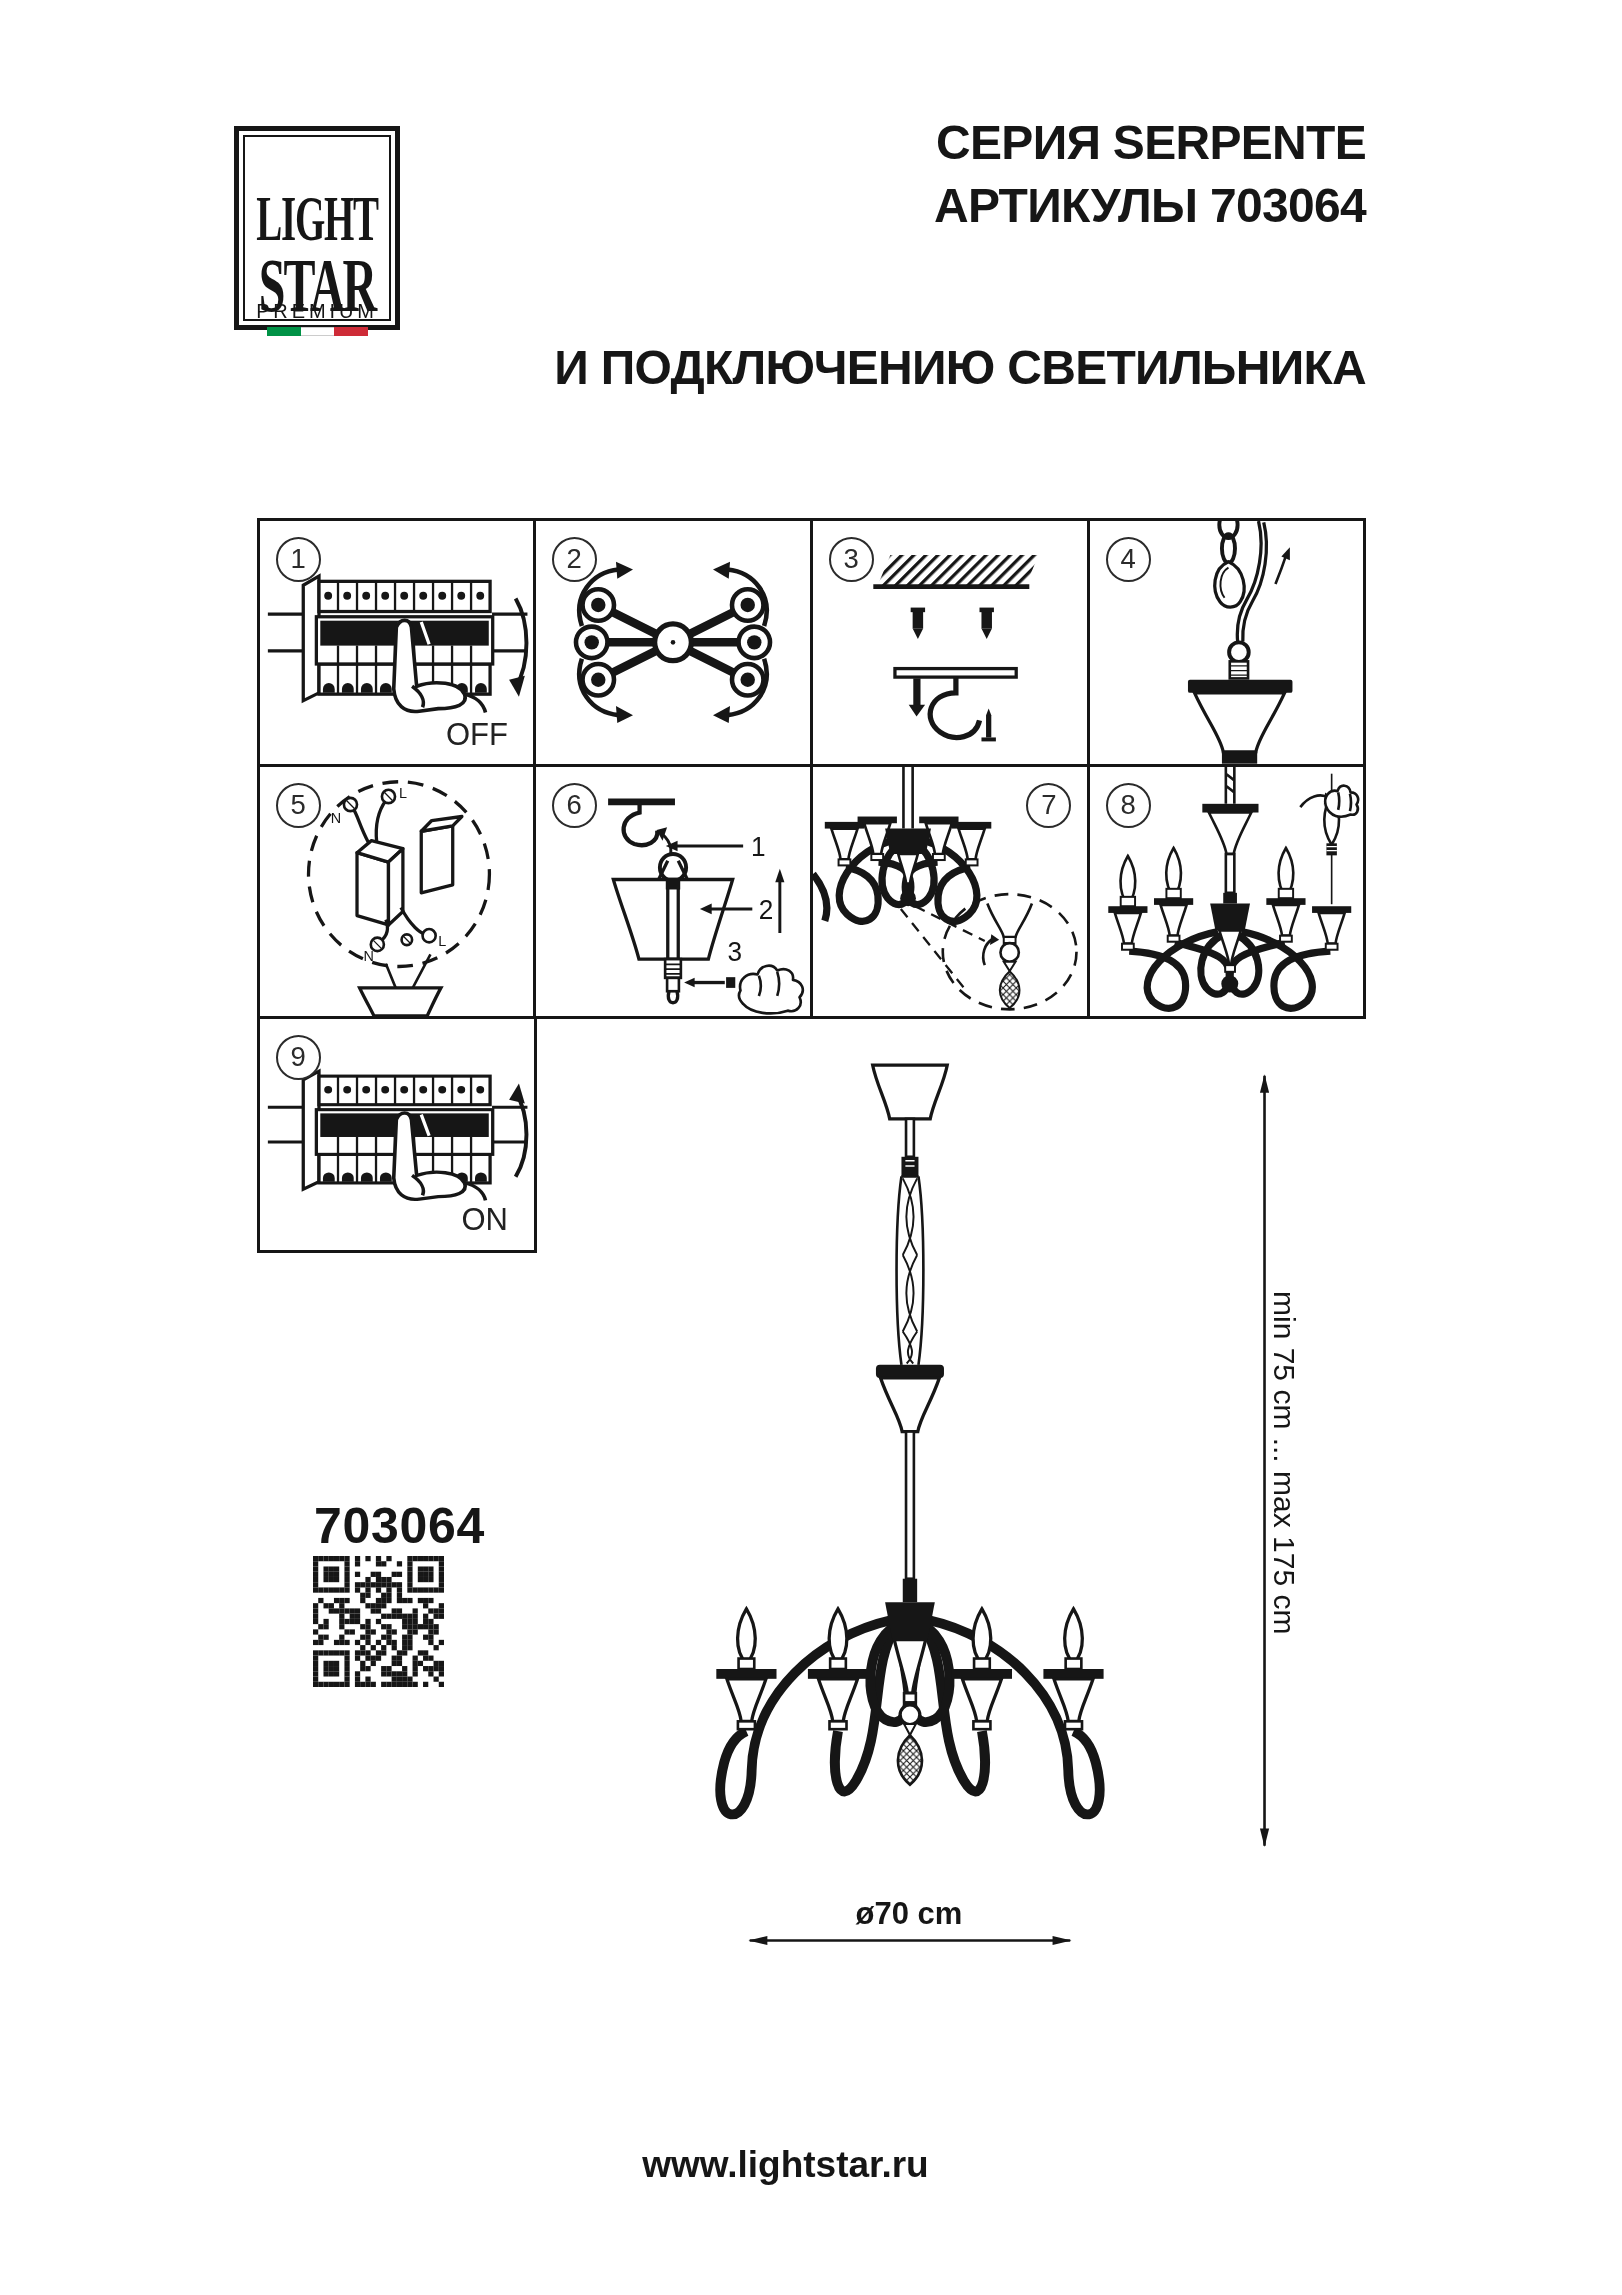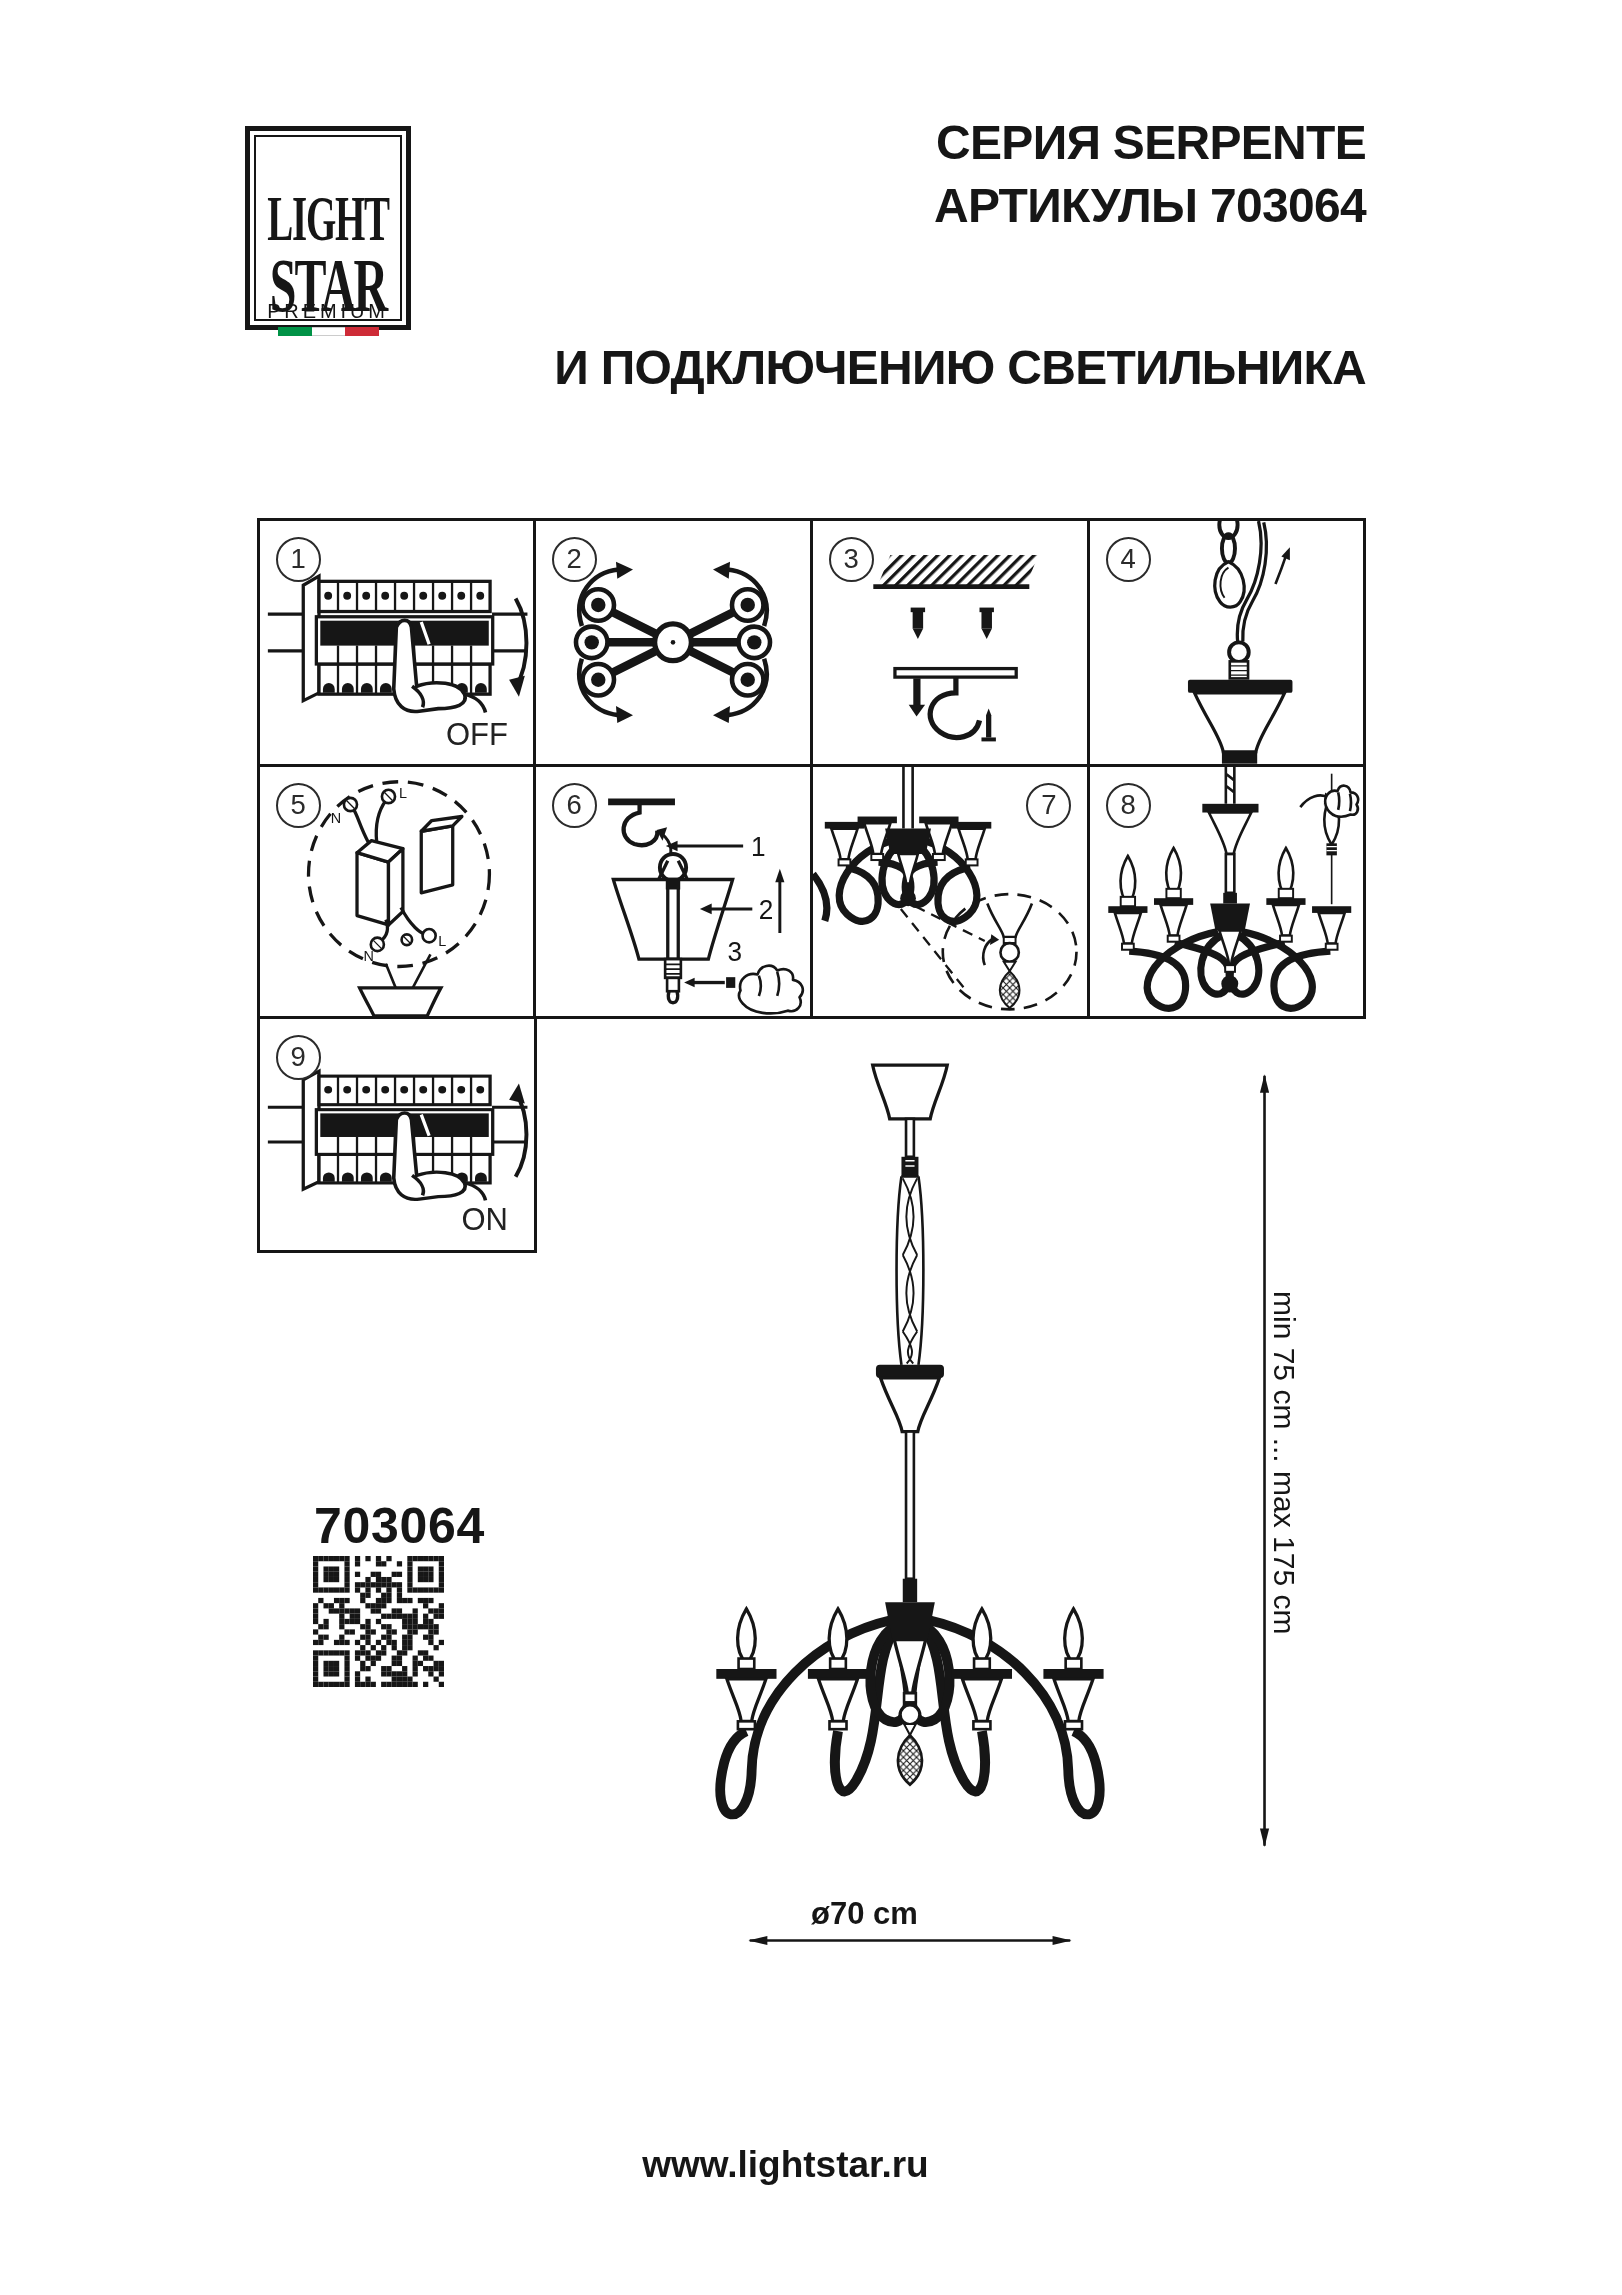--- a/index.html
+++ b/index.html
@@ -1,20 +1,20 @@
 <!DOCTYPE html>
 <html style="font-size:10.5px"><head>
 <meta charset="utf-8">
 <style>
   html,body{margin:0;padding:0;background:#888;}
   #page{position:relative;width:1623px;height:2295px;background:#ffffff;overflow:hidden;
         font-family:"Liberation Sans",sans-serif;color:#161616;}
   .abs{position:absolute;}
   
-  #logo-box{left:245px;top:126px;width:166px;height:204px;border:5.2px solid #161616;box-sizing:border-box;}
+  #logo-box{left:234px;top:126px;width:166px;height:204px;border:5.2px solid #161616;box-sizing:border-box;}
   #logo-inner{position:absolute;inset:3.9px;border:2px solid #161616;}
   .logo-word{position:absolute;left:0;width:100%;text-align:center;font-family:"Liberation Serif",serif;
              font-weight:bold;transform-origin:center top;}
   #logo-light{top:51px;font-size:39px;letter-spacing:-1.3px;transform:scaleY(1.62);}
   #logo-star{top:110px;font-size:48px;letter-spacing:-2px;transform:scaleY(1.58);}
   #logo-premium{top:169px;font-size:20px;font-family:"Liberation Sans",sans-serif;font-weight:normal;
                 letter-spacing:3.9px;transform:none;}
   #flag{position:absolute;left:50%;top:196px;width:101px;height:9.2px;margin-left:-50px;display:flex;}
   #flag div{flex:1;height:100%;}
   
@@ -32,21 +32,21 @@
   .badge.right{left:auto;right:15.7px;}
   .onoff{position:absolute;right:26px;bottom:11.8px;font-size:31px;color:#222;z-index:2;}
   svg text{font-family:"Liberation Sans",sans-serif;fill:#161616;}
   
   #notes{left:303px;top:1305px;font-size:29.4px;line-height:34px;color:#242424;}
   #artnum{left:314px;top:1497px;font-size:50px;font-weight:bold;letter-spacing:0.7px;}
   #qr{left:313px;top:1556px;width:131px;height:131px;}
   
   #dim-h{left:1260px;top:1253px;width:47px;height:419px;display:flex;align-items:center;justify-content:center;
          writing-mode:vertical-rl;font-size:30px;white-space:nowrap;}
-  #dim-d{left:811px;top:1896px;width:196px;text-align:left;font-size:31px;font-weight:bold;}
+  #dim-d{left:811px;top:1896px;width:196px;text-align:center;font-size:31px;font-weight:bold;}
   
   #footer{left:589px;top:2144px;width:393px;text-align:center;font-size:37px;font-weight:bold;}
 </style>
 </head>
 <body>
 
 <div id="page">
 
   <svg width="0" height="0" style="position:absolute" aria-hidden="true">
     <defs>

